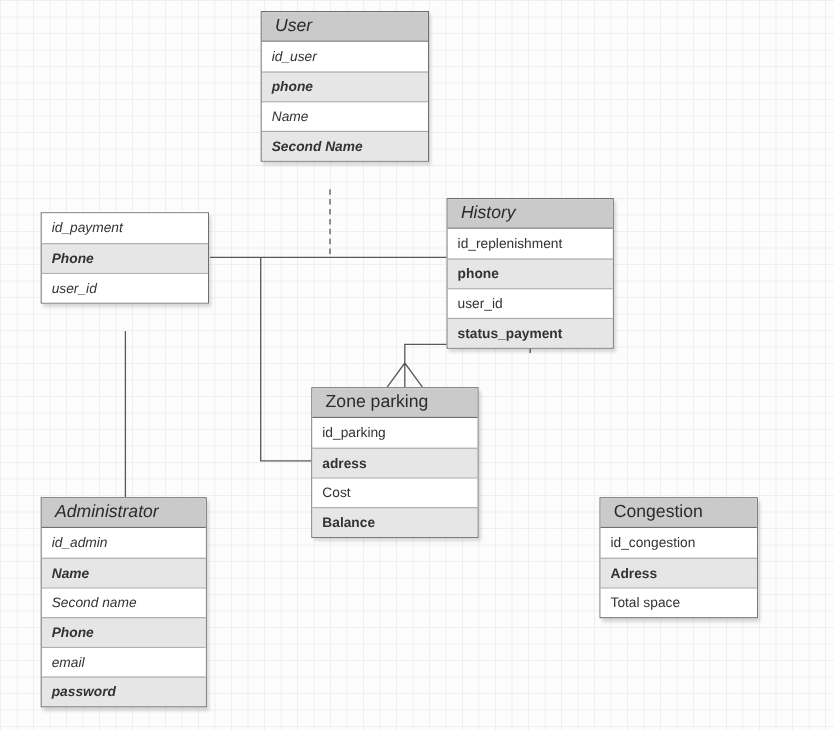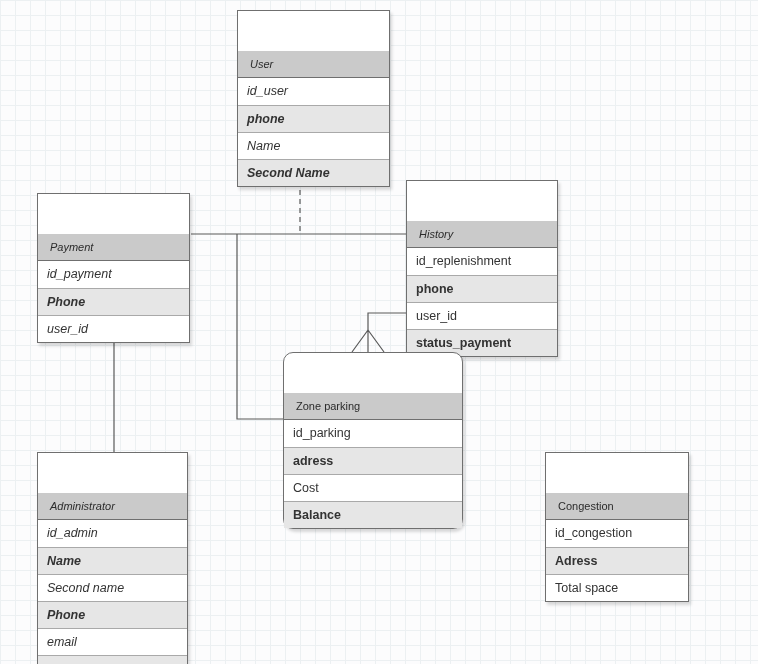--- a/index.html
+++ b/index.html
@@ -33,25 +33,24 @@
     box-shadow: 2px 3px 3px rgba(0,0,0,0.15);
     font-size: 12.5px;
     color: #333333;
   }
   .entity-title {
     height: 27px;
     line-height: 26px;
     padding-left: 12px;
     background: var(--header-bg, #cbcbcb);
     border-bottom: 1px solid var(--border-color, #6f6f6f);
-    font-size: 11px;
+    font-size: 16px;
     color: #2b2b2b;
     white-space: nowrap;
     overflow: hidden;
-    margin-top: 40px;
   }
   .title-italic .entity-title { font-style: italic; }
   .rows-italic  .entity-row   { font-style: italic; }
   .entity-row {
     height: 27px;
     line-height: 26px;
     padding-left: 9px;
     background: var(--row-bg, #ffffff);
     white-space: nowrap;
     overflow: hidden;
@@ -81,26 +80,25 @@
         <div class="entity-row alt">Second Name</div>
       </div>
       <div class="entity title-italic" style="left: 406px; top: 180px; width: 152px;">
         <div class="entity-title">History</div>
         <div class="entity-row">id_replenishment</div>
         <div class="entity-row alt">phone</div>
         <div class="entity-row">user_id</div>
         <div class="entity-row alt">status_payment</div>
       </div>
       <div class="entity title-italic rows-italic" style="left: 37px; top: 193px; width: 153px;">
-        <div class="entity-title">Payment</div>
         <div class="entity-row">id_payment</div>
         <div class="entity-row alt">Phone</div>
         <div class="entity-row">user_id</div>
       </div>
-      <div class="entity" style="left: 283px; top: 352px; width: 180px; border-radius: 10px;">
+      <div class="entity" style="left: 283px; top: 352px; width: 152px;">
         <div class="entity-title">Zone parking</div>
         <div class="entity-row">id_parking</div>
         <div class="entity-row alt">adress</div>
         <div class="entity-row">Cost</div>
         <div class="entity-row alt">Balance</div>
       </div>
       <div class="entity title-italic rows-italic" style="left: 37px; top: 452px; width: 151px;">
         <div class="entity-title">Administrator</div>
         <div class="entity-row">id_admin</div>
         <div class="entity-row alt">Name</div>

